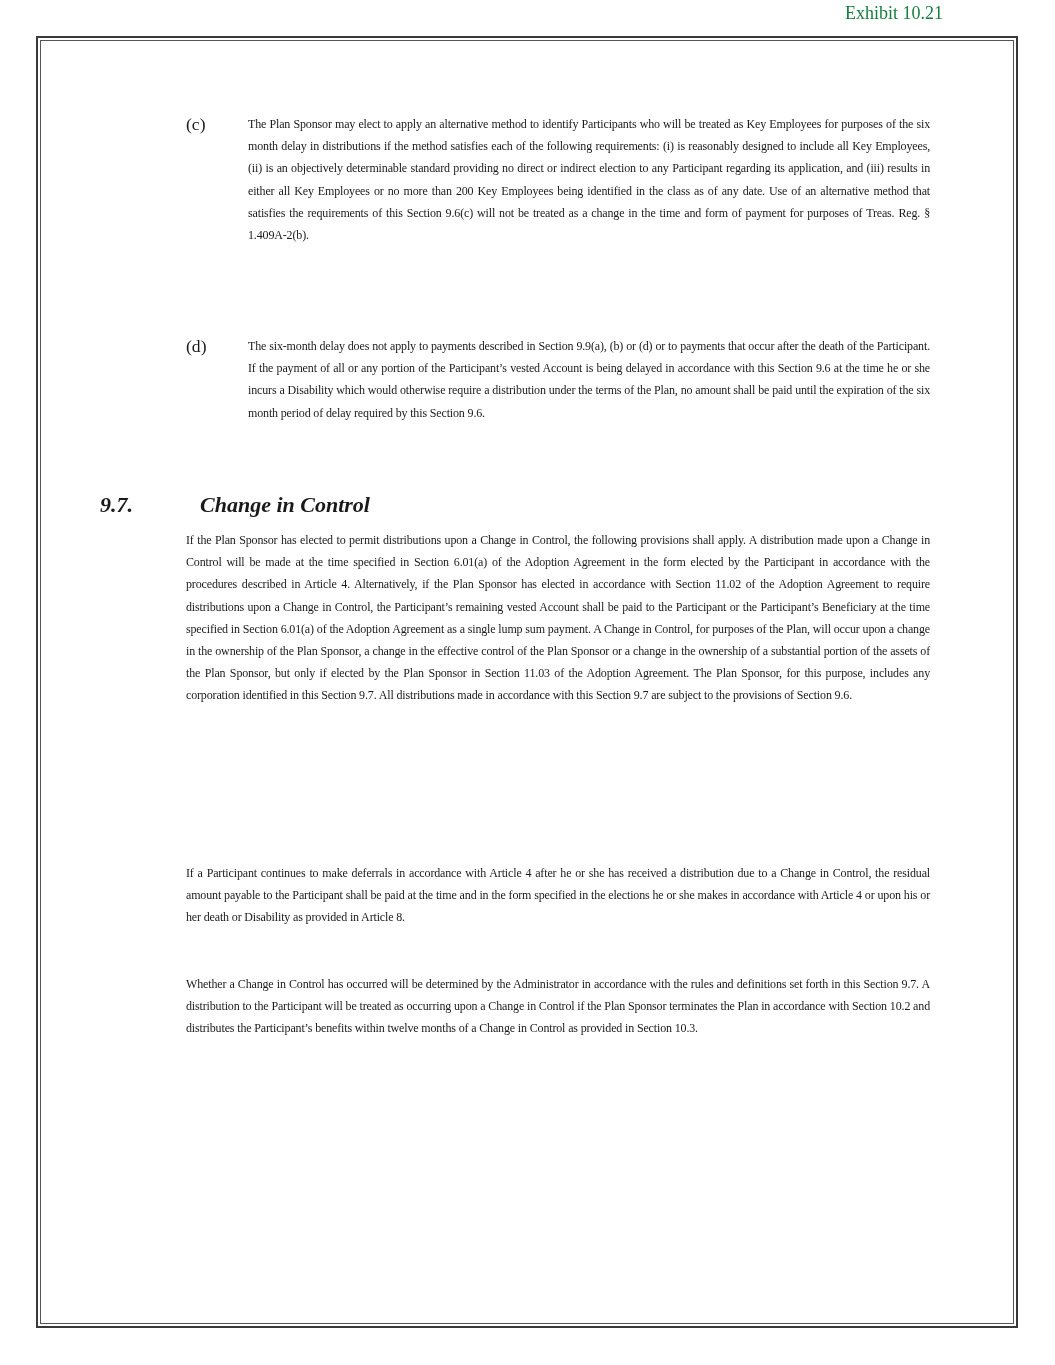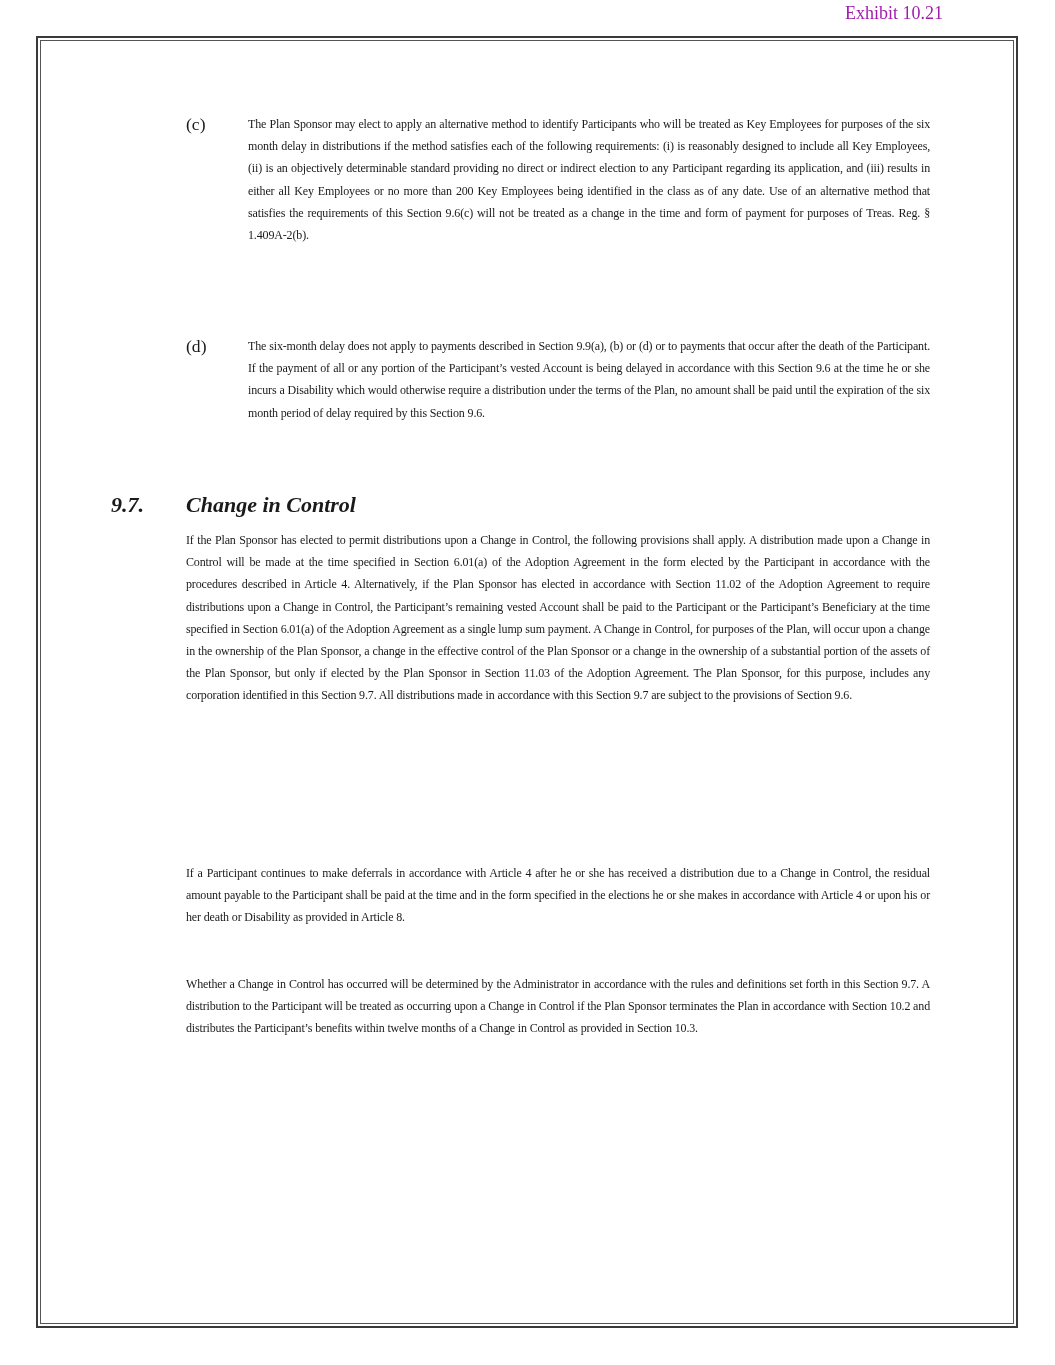--- a/index.html
+++ b/index.html
@@ -14,21 +14,21 @@
       overflow: hidden;
       font-family: "Liberation Serif", "DejaVu Serif", serif;
       color: #1a1a1a;
     }
     .exhibit {
       position: absolute;
       top: 2px;
       right: 112px;
       font-size: 18px;
       line-height: 22px;
-      color: #a21caf;
+      color: #15803d;
     }
     .frame-outer {
       position: absolute;
       left: 36px;
       top: 36px;
       width: 982px;
       height: 1292px;
       border: 2px solid #3a3a3a;
       box-sizing: border-box;
     }
@@ -78,20 +78,20 @@
 <div class="frame-inner"></div>
 
 <div class="content">
 
   <div class="item-label" style="left:186px; top:113px;">(c)</div>
   <div class="para" style="left:248px; top:113px; width:682px;">The Plan Sponsor may elect to apply an alternative method to identify Participants who will be treated as Key Employees for purposes of the six month delay in distributions if the method satisfies each of the following requirements: (i) is reasonably designed to include all Key Employees, (ii) is an objectively determinable standard providing no direct or indirect election to any Participant regarding its application, and (iii) results in either all Key Employees or no more than 200 Key Employees being identified in the class as of any date.  Use of an alternative method that satisfies the requirements of this Section 9.6(c) will not be treated as a change in the time and form of payment for purposes of Treas. Reg. § 1.409A-2(b).</div>
 
   <div class="item-label" style="left:186px; top:335px;">(d)</div>
   <div class="para" style="left:248px; top:335px; width:682px;">The six-month delay does not apply to payments described in Section 9.9(a), (b) or (d) or to payments that occur after the death of the Participant.  If the payment of all or any portion of the Participant’s vested Account is being delayed in accordance with this Section 9.6 at the time he or she incurs a Disability which would otherwise require a distribution under the terms of the Plan, no amount shall be paid until the expiration of the six month period of delay required by this Section 9.6.</div>
 
-  <div class="heading-num" style="left:111px; top:492px;">9.7.</div>
-  <div class="heading-title" style="left:186px; top:492px;text-align:center;">Change in Control</div>
+  <div class="heading-num" style="left:100px; top:492px;">9.7.</div>
+  <div class="heading-title" style="left:200px; top:492px;text-align:center;">Change in Control</div>
 
   <div class="para" style="left:186px; top:529px; width:744px;">If the Plan Sponsor has elected to permit distributions upon a Change in Control, the following provisions shall apply.  A distribution made upon a Change in Control will be made at the time specified in Section 6.01(a) of the Adoption Agreement in the form elected by the Participant in accordance with the procedures described in Article 4.  Alternatively, if the Plan Sponsor has elected in accordance with Section 11.02 of the Adoption Agreement to require distributions upon a Change in Control, the Participant’s remaining vested Account shall be paid to the Participant or the Participant’s Beneficiary at the time specified in Section 6.01(a) of the Adoption Agreement as a single lump sum payment.  A Change in Control, for purposes of the Plan, will occur upon a change in the ownership of the Plan Sponsor, a change in the effective control of the Plan Sponsor or a change in the ownership of a substantial portion of the assets of the Plan Sponsor, but only if elected by the Plan Sponsor in Section 11.03 of the Adoption Agreement.  The Plan Sponsor, for this purpose, includes any corporation identified in this Section 9.7.  All distributions made in accordance with this Section 9.7 are subject to the provisions of Section 9.6.</div>
   <div class="para" style="left:186px; top:862px; width:744px;">If a Participant continues to make deferrals in accordance with Article 4 after he or she has received a distribution due to a Change in Control, the residual amount payable to the Participant shall be paid at the time and in the form specified in the elections he or she makes in accordance with Article 4 or upon his or her death or Disability as provided in Article 8.</div>
   <div class="para" style="left:186px; top:973px; width:744px;">Whether a Change in Control has occurred will be determined by the Administrator in accordance with the rules and definitions set forth in this Section 9.7.  A distribution to the Participant will be treated as occurring upon a Change in Control if the Plan Sponsor terminates the Plan in accordance with Section 10.2 and distributes the Participant’s benefits within twelve months of a Change in Control as provided in Section 10.3.</div>
 
 </div>
 
 </body></html>

